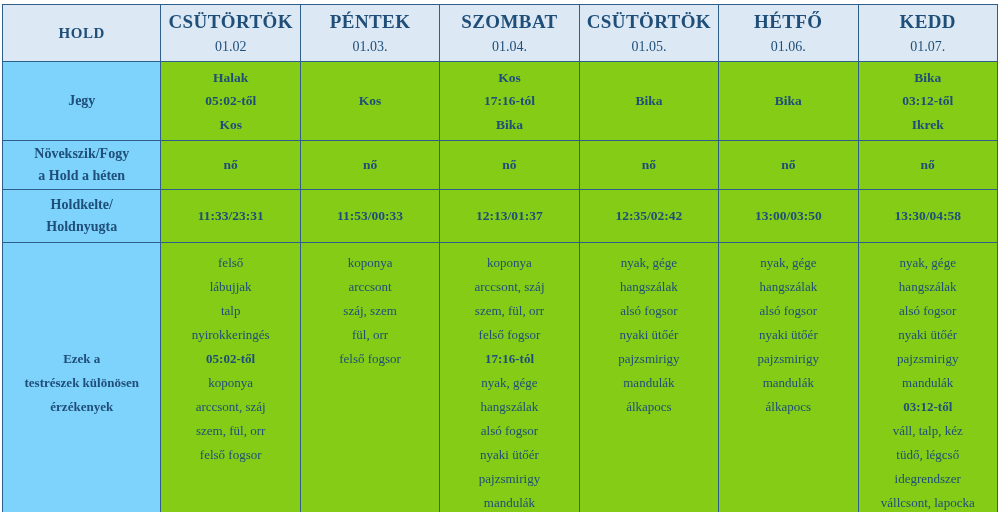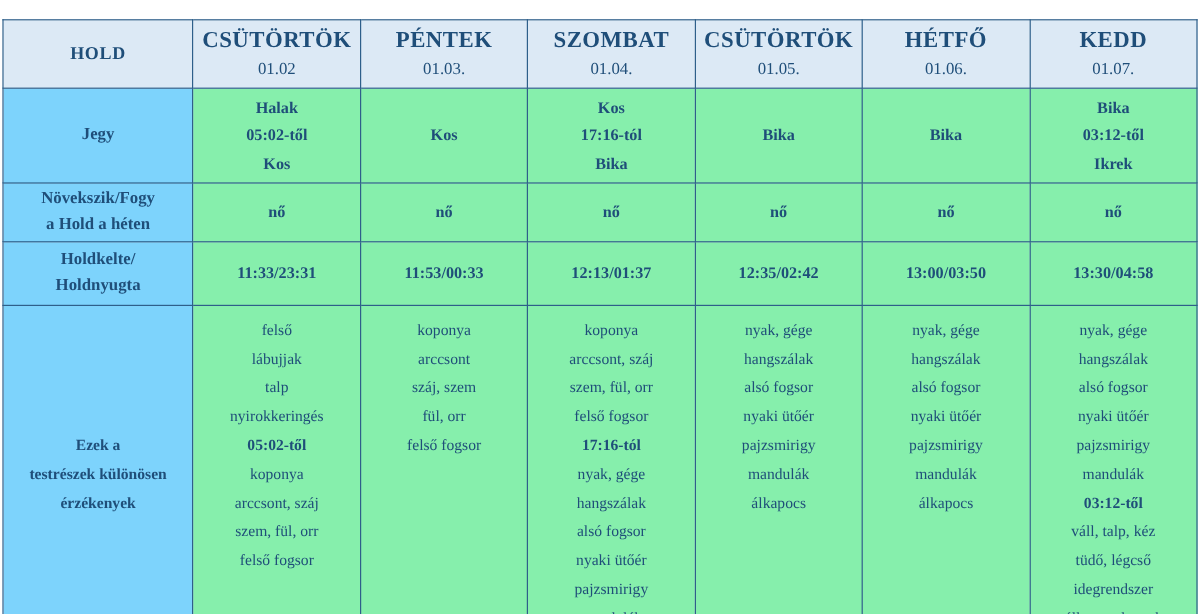--- a/index.html
+++ b/index.html
@@ -11,21 +11,21 @@
     width: 1000px;
     height: 512px;
     font-family: "Liberation Serif", "DejaVu Serif", serif;
     color: #1f4e79;
   }
   .sheet {
     width: 1000px;
     height: 512px;
     position: relative;
     box-sizing: border-box;
-    padding: 14px 2px 2px 2px;
+    padding: 2px 2px 2px 2px;
   }
   table.calendar {
     border-collapse: collapse;
     width: 996px;
     table-layout: fixed;
     margin: 2px auto 0 auto;
   }
   table.calendar td {
     border: 1px solid #2e5f8a;
     vertical-align: middle;
@@ -64,21 +64,21 @@
     font-weight: bold;
     font-size: 14px;
     line-height: 1.55;
   }
   td.rowlabel .lbl-line {
     display: block;
   }
 
   
   td.data {
-    background: #86efac;
+    background: #84cc16;
     font-size: 13.5px;
     line-height: 1.75;
   }
   .cell-lines span {
     display: block;
   }
   .b { font-weight: bold; }
 
   
   tr.r-jegy td { height: 78px; }

